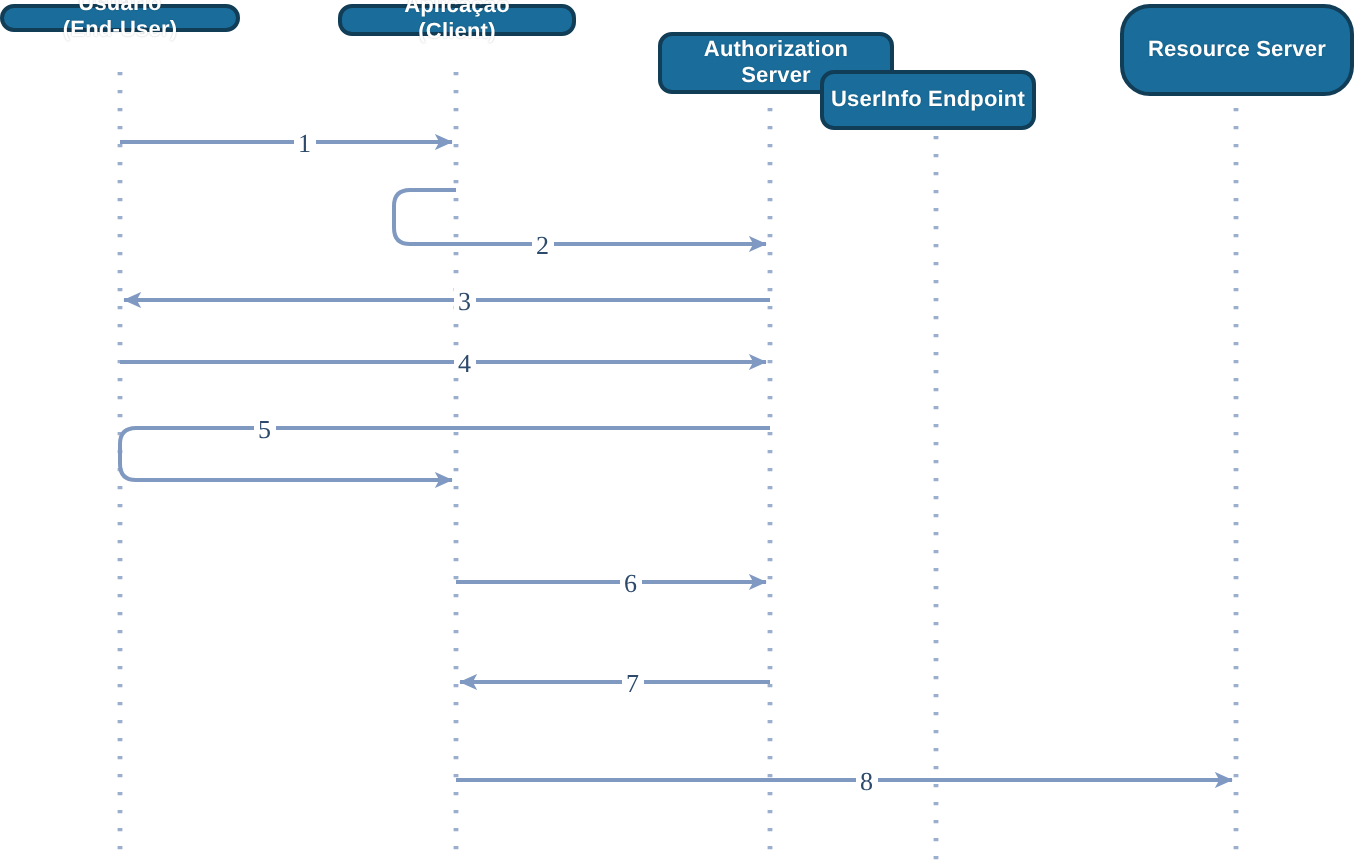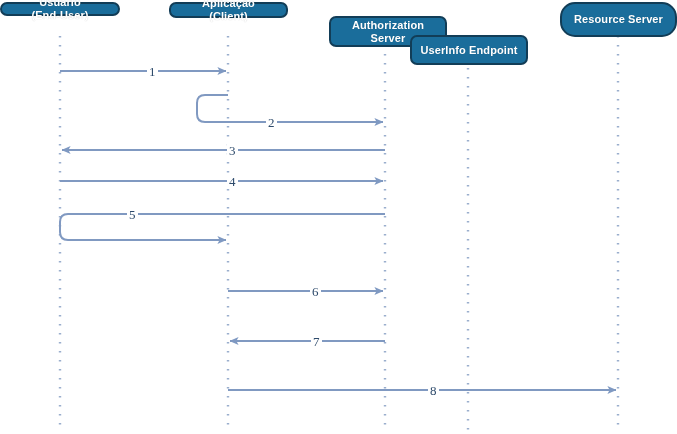--- a/index.html
+++ b/index.html
@@ -99,24 +99,24 @@
         <span class="ln2">(End-User)</span>
       </div>
       <div class="lifeline-box italic-second" style="left: 169px; top: 2px; width: 119px; height: 16px;">
         <span class="ln1">Aplicação</span>
         <span class="ln2">(Client)</span>
       </div>
       <div class="lifeline-box" style="left: 329px; top: 16px; width: 118px; height: 31px;">
         <span class="ln1">Authorization</span>
         <span class="ln2">Server</span>
       </div>
-      <div class="lifeline-box" style="left: 410px; top: 35px; width: 118px; height: 30px;">
+      <div class="lifeline-box" style="left: 410px; top: 35px; width: 108px; height: 30px;">
         <span class="ln1">UserInfo Endpoint</span>
       </div>
-      <div class="lifeline-box" style="left: 560px; top: 2px; width: 117px; height: 35px; border-radius: 15px;">
+      <div class="lifeline-box" style="left: 560px; top: 2px; width: 117px; height: 46px; border-radius: 15px;">
         <span class="ln1">Resource Server</span>
       </div>
     </div>
   <div id="labels-layer">
       <div class="msg-label" style="left: 147px; top: 65px;">1</div>
       <div class="msg-label" style="left: 266px; top: 116px;">2</div>
       <div class="msg-label" style="left: 227px; top: 144px;">3</div>
       <div class="msg-label" style="left: 227px; top: 175px;">4</div>
       <div class="msg-label" style="left: 127px; top: 208px;">5</div>
       <div class="msg-label" style="left: 310px; top: 285px;">6</div>

